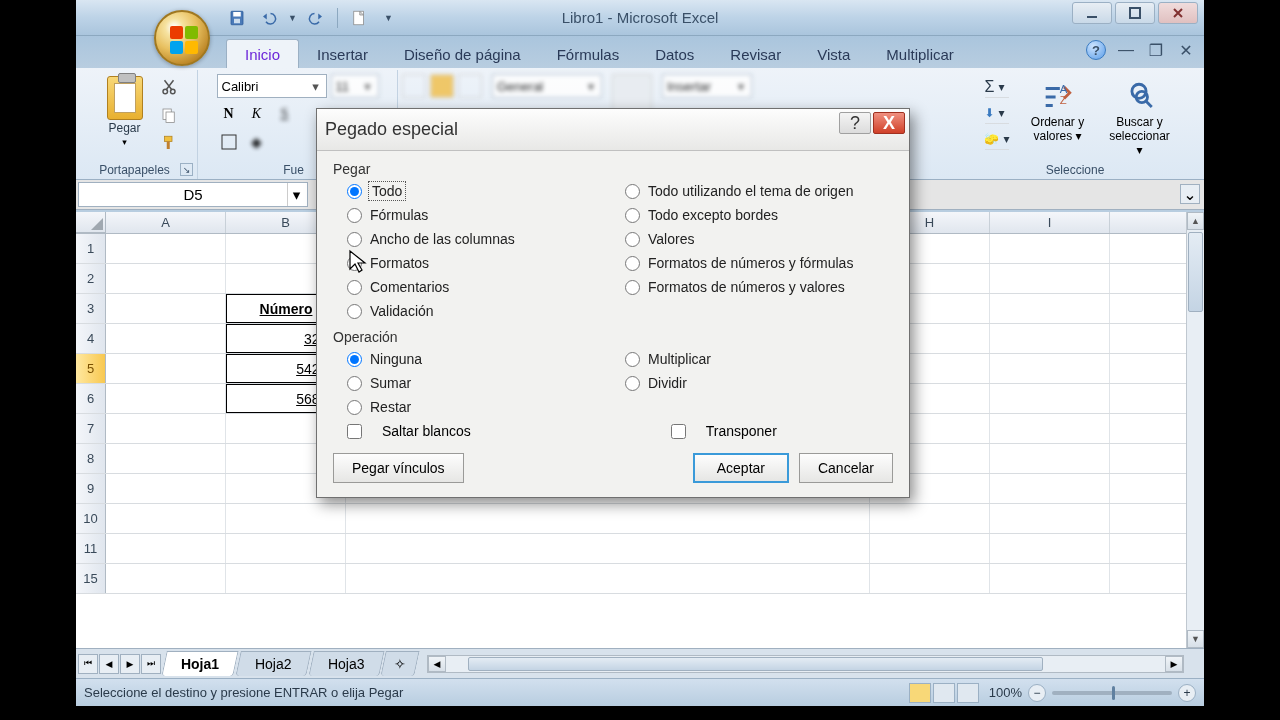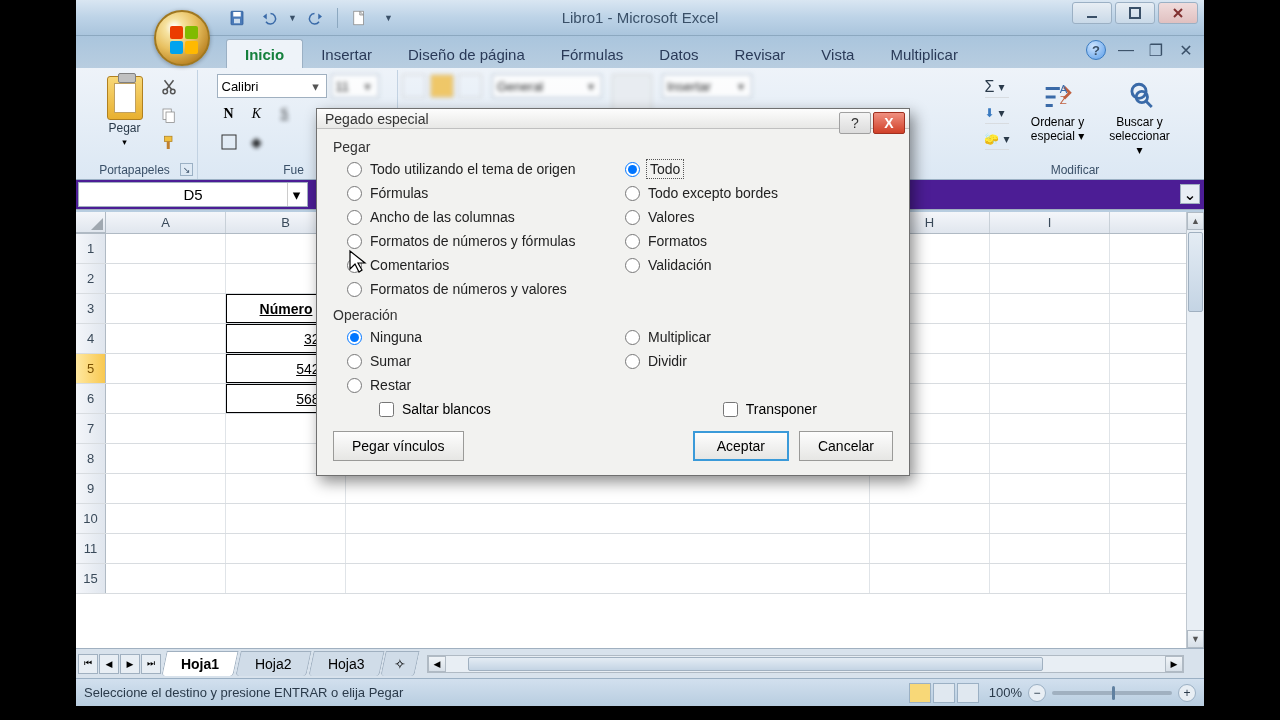--- a/index.html
+++ b/index.html
@@ -43,21 +43,21 @@
   .winbtns div { width:40px; height:22px; background:linear-gradient(#e8eef4,#c9d9e8); border:1px solid #9bb0c4; border-radius:3px; display:flex; align-items:center; justify-content:center; color:#3a5068; }
   .winbtns div:last-child { background:linear-gradient(#f0dcdc,#e0c0c0); }
 
   
   .ribbon-tabs {
     height: 32px; display:flex; align-items:flex-end; padding-left:150px;
     background: linear-gradient(#aac5dd, #b8cde0);
     position: relative;
   }
   .ribbon-tab { padding:6px 18px 5px; font-size:15px; color:#2a3a58; cursor:default; }
-  .ribbon-tab.active { background:#eef3f9; border:1px solid #9bb0c4; border-bottom:none; border-radius:3px 3px 0 0; color:#15803d; font-weight:700; }
+  .ribbon-tab.active { background:#eef3f9; border:1px solid #9bb0c4; border-bottom:none; border-radius:3px 3px 0 0; color:#6d28d9; font-weight:400; }
   .ribbon-ctrls { position:absolute; right:8px; top:4px; display:flex; gap:10px; align-items:center; }
   .ribbon-ctrls span { width:20px; height:20px; display:inline-flex; align-items:center; justify-content:center; color:#3a5068;}
   .help-icon { width:20px; height:20px; border-radius:50%; background:radial-gradient(circle at 35% 30%,#cde4ff,#5a9de8); color:#fff; font-weight:bold; font-size:13px; display:flex;align-items:center;justify-content:center; border:1px solid #3a7ac0;}
 
   
   .ribbon {
     height:112px; background:linear-gradient(#eef3f9,#dce8f4); border-bottom:1px solid #9bb0c4;
     display:flex; padding:2px 0 0 4px; position:relative;
   }
   .group { border-right:1px solid #c2d2e2; padding:2px 8px 0; display:flex; flex-direction:column; align-items:center; position:relative; }
@@ -81,21 +81,21 @@
 
   .blur { filter: blur(2px); opacity: .85; }
 
   .rgroup-edit { padding:2px 10px 0; display:flex; gap:14px; }
   .rg-col { display:flex; flex-direction:column; gap:4px; padding-top:2px; font-size:12px; color:#2a3a4a;}
   .rg-col .row { display:flex; align-items:center; gap:4px; height:22px;}
   .rg-big { display:flex; flex-direction:column; align-items:center; width:68px; padding-top:6px;}
   .rg-big .lbl{ font-size:12px; text-align:center; line-height:1.15; margin-top:2px;}
 
   
-  .fbar { height:30px; background:#4c1d95; border-bottom:1px solid #a0b0c0; display:flex; align-items:stretch; position:relative;}
+  .fbar { height:30px; background:#e5e5e5; border-bottom:1px solid #a0b0c0; display:flex; align-items:stretch; position:relative;}
   .namebox { width:230px; background:#fff; border:1px solid #a0b0c0; margin:2px; display:flex; align-items:center; justify-content:center; font-size:15px; position:relative;}
   .namebox .dd { position:absolute; right:2px; width:18px; height:100%; display:flex;align-items:center;justify-content:center; border-left:1px solid #ccc;}
   .fbar-exp { position:absolute; right:4px; top:4px; width:20px; height:20px; border:1px solid #a0b0c0; background:#e8eef4; display:flex;align-items:center;justify-content:center;}
 
   
   .gridwrap { position:absolute; left:76px; right:76px; top:212px; bottom:72px; background:#fff; display:flex; }
   .gridwrap2 { flex:1; display:flex; flex-direction:column; }
   .colheads { height:22px; display:flex; background:linear-gradient(#f4f6fa,#e0e6ee); border-bottom:1px solid #b0bac4;}
   .corner { width:30px; background:linear-gradient(#f4f6fa,#e0e6ee); border-right:1px solid #b0bac4; border-bottom:1px solid #b0bac4; position:relative;}
   .corner::after{content:"";position:absolute;right:2px;bottom:2px;border:6px solid transparent;border-right-color:#a0a8b0;border-bottom-color:#a0a8b0;}
@@ -138,32 +138,32 @@
   .zslider::after{content:"";position:absolute;left:50%;top:-5px;width:3px;height:14px;background:#6080a0;border-radius:2px;}
   .zbtn{width:18px;height:18px;border:1px solid #9bb0c4;border-radius:50%;background:#e8eef4;display:flex;align-items:center;justify-content:center;font-size:12px;}
 
   
   .dialog {
     position:absolute; left:316px; top:108px; width:594px;
     background:#f2f2f0; border:1px solid #707070;
     box-shadow: 4px 6px 14px rgba(0,0,0,.45);
     z-index:100;
   }
-  .dlg-title { height:20px; background:linear-gradient(#fdfdfd,#e8e8e6); border-bottom:1px solid #c0c0c0; display:flex; align-items:center; padding:8px 8px; font-size:14px; color:#333;}
+  .dlg-title { height:42px; background:linear-gradient(#fdfdfd,#e8e8e6); border-bottom:1px solid #c0c0c0; display:flex; align-items:center; padding:8px 8px; font-size:18px; color:#333;}
   .dlg-btns{position:absolute;right:4px;top:3px;display:flex;gap:2px;}
   .dlg-btns div{width:32px;height:22px;border:1px solid #a0a0a0;background:linear-gradient(#f4f4f4,#dcdcdc);border-radius:2px;display:flex;align-items:center;justify-content:center;}
   .dlg-btns div.close{background:linear-gradient(#f09080,#d04028);border-color:#a03020;color:#fff;font-weight:bold;}
   .dlg-body{padding:10px 16px 14px;}
   .dlg-body legend,.dlg-sec{font-size:14px;color:#333;margin-bottom:6px;display:block;}
   .radio-grid{display:grid;grid-template-columns:1fr 1fr;column-gap:10px;row-gap:8px;padding-left:14px;}
   .radio-item{display:flex;align-items:center;gap:8px;font-size:14px;color:#222;}
   .radio-item input{width:15px;height:15px;}
   .focus-ring{outline:1px dotted #555;outline-offset:1px;padding:0 2px;}
   .chk-row{display:flex;gap:200px;padding:8px 0 10px 14px;}
-  .chk-item{display:flex;align-items:center;gap:8px;font-size:14px;margin-left:32px;}
+  .chk-item{display:flex;align-items:center;gap:20px;font-size:14px;}
   .chk-item input{width:15px;height:15px;}
   .dlg-actions{display:flex;align-items:center;padding-top:4px;}
   .dlg-actions button{height:30px;padding:0 18px;font-size:14px;background:linear-gradient(#fdfdfd,#e6e6e4);border:1px solid #9a9a98;border-radius:0;}
   .dlg-actions .spacer{flex:1;}
   .dlg-actions button.primary{border:2px solid #3a9ad9;padding:0 22px;}
 
   
   .bar-l,.bar-r{position:absolute;top:0;bottom:0;width:76px;background:#000;}
   .bar-l{left:0;} .bar-r{right:0;}
   .bar-b{position:absolute;left:0;right:0;bottom:0;height:14px;background:#000;}
@@ -348,32 +348,32 @@
           <div class="row"><span style="color:#3a7ac0;">⬇</span> ▾</div>
           <div class="row"><span style="color:#c06060;">🧽</span> ▾</div>
         </div>
         <div class="rg-big">
           <svg width="34" height="34" viewBox="0 0 24 24">
                 <path d="M4 6h10M4 12h7M4 18h5" stroke="#3a6aa8" stroke-width="2"></path>
                 <path d="M17 5l4 4-4 4" stroke="#c06040" stroke-width="2" fill="none"></path>
                 <text x="14" y="9" font-size="8" fill="#3a6aa8">A</text>
                 <text x="14" y="17" font-size="8" fill="#c06040">Z</text>
               </svg>
-          <div class="lbl"><span>Ordenar y especial</span> ▾</div>
+          <div class="lbl"><span>Ordenar y valores</span> ▾</div>
         </div>
         <div class="rg-big">
           <svg width="34" height="34" viewBox="0 0 24 24">
                 <circle cx="12" cy="8" r="5" fill="none" stroke="#3a6aa8" stroke-width="2"></circle>
                 <circle cx="14" cy="12" r="4" fill="none" stroke="#3a6aa8" stroke-width="2"></circle>
                 <path d="M17 15l4 4" stroke="#3a6aa8" stroke-width="2"></path>
               </svg>
           <div class="lbl"><span>Buscar y seleccionar</span> ▾</div>
         </div>
       </div>
-      <div class="group-label">Modificar</div>
+      <div class="group-label">Seleccione</div>
     </div>
   </div>
 
   <div class="fbar">
     <div class="namebox">
       <span>D5</span>
       <span class="dd">▾</span>
     </div>
     <div class="fbar-exp">⌄</div>
   </div>
@@ -537,62 +537,62 @@
     <span>Pegado especial</span>
     <div class="dlg-btns">
       <div>?</div>
       <div class="close">X</div>
     </div>
   </div>
   <div class="dlg-body">
     <span class="dlg-sec">Pegar</span>
     <div class="radio-grid" id="paste-grid">
           <label class="radio-item">
-            <input type="radio" name="paste" style="">
-            <span>Todo utilizando el tema de origen</span>
-          </label>
-          <label class="radio-item">
             <input type="radio" name="paste" checked="" style="">
             <span class="focus-ring">Todo</span>
           </label>
           <label class="radio-item">
             <input type="radio" name="paste" style="">
+            <span>Todo utilizando el tema de origen</span>
+          </label>
+          <label class="radio-item">
+            <input type="radio" name="paste" style="">
             <span>Fórmulas</span>
           </label>
           <label class="radio-item">
             <input type="radio" name="paste" style="">
             <span>Todo excepto bordes</span>
           </label>
           <label class="radio-item">
             <input type="radio" name="paste" style="">
             <span>Ancho de las columnas</span>
           </label>
           <label class="radio-item">
             <input type="radio" name="paste" style="">
             <span>Valores</span>
           </label>
           <label class="radio-item">
             <input type="radio" name="paste" style="">
+            <span>Formatos</span>
+          </label>
+          <label class="radio-item">
+            <input type="radio" name="paste" style="">
             <span>Formatos de números y fórmulas</span>
           </label>
           <label class="radio-item">
             <input type="radio" name="paste" style="">
-            <span>Formatos</span>
-          </label>
-          <label class="radio-item">
-            <input type="radio" name="paste" style="">
             <span>Comentarios</span>
           </label>
           <label class="radio-item">
             <input type="radio" name="paste" style="">
+            <span>Formatos de números y valores</span>
+          </label>
+          <label class="radio-item">
+            <input type="radio" name="paste" style="">
             <span>Validación</span>
-          </label>
-          <label class="radio-item">
-            <input type="radio" name="paste" style="">
-            <span>Formatos de números y valores</span>
           </label>
           <label class="radio-item"></label>
         </div>
 
     <span class="dlg-sec" style="margin-top:10px;">Operación</span>
     <div class="radio-grid" id="op-grid" style="grid-template-rows:repeat(3,auto);">
           <label class="radio-item">
             <input type="radio" name="op" checked="" style="">
             <span>Ninguna</span>
           </label>

